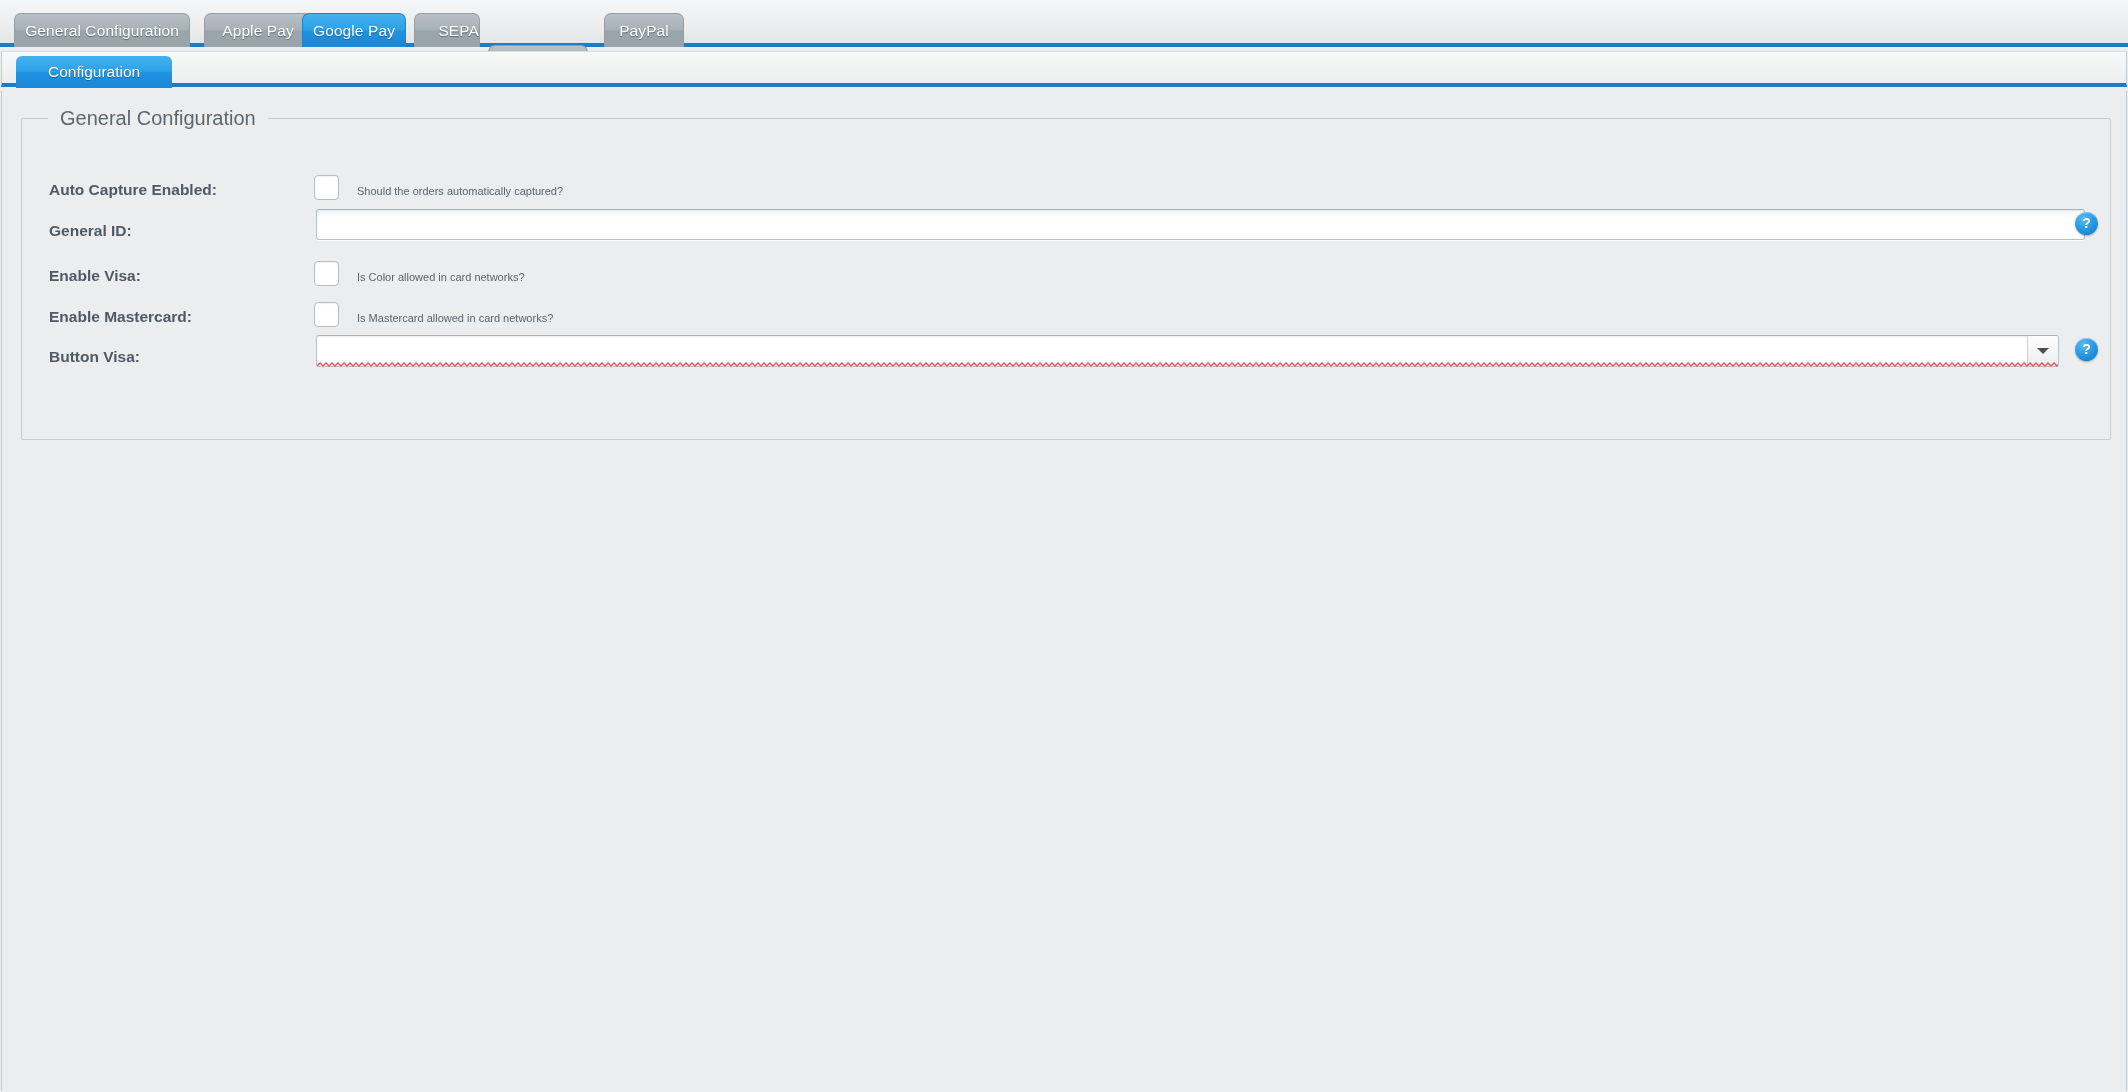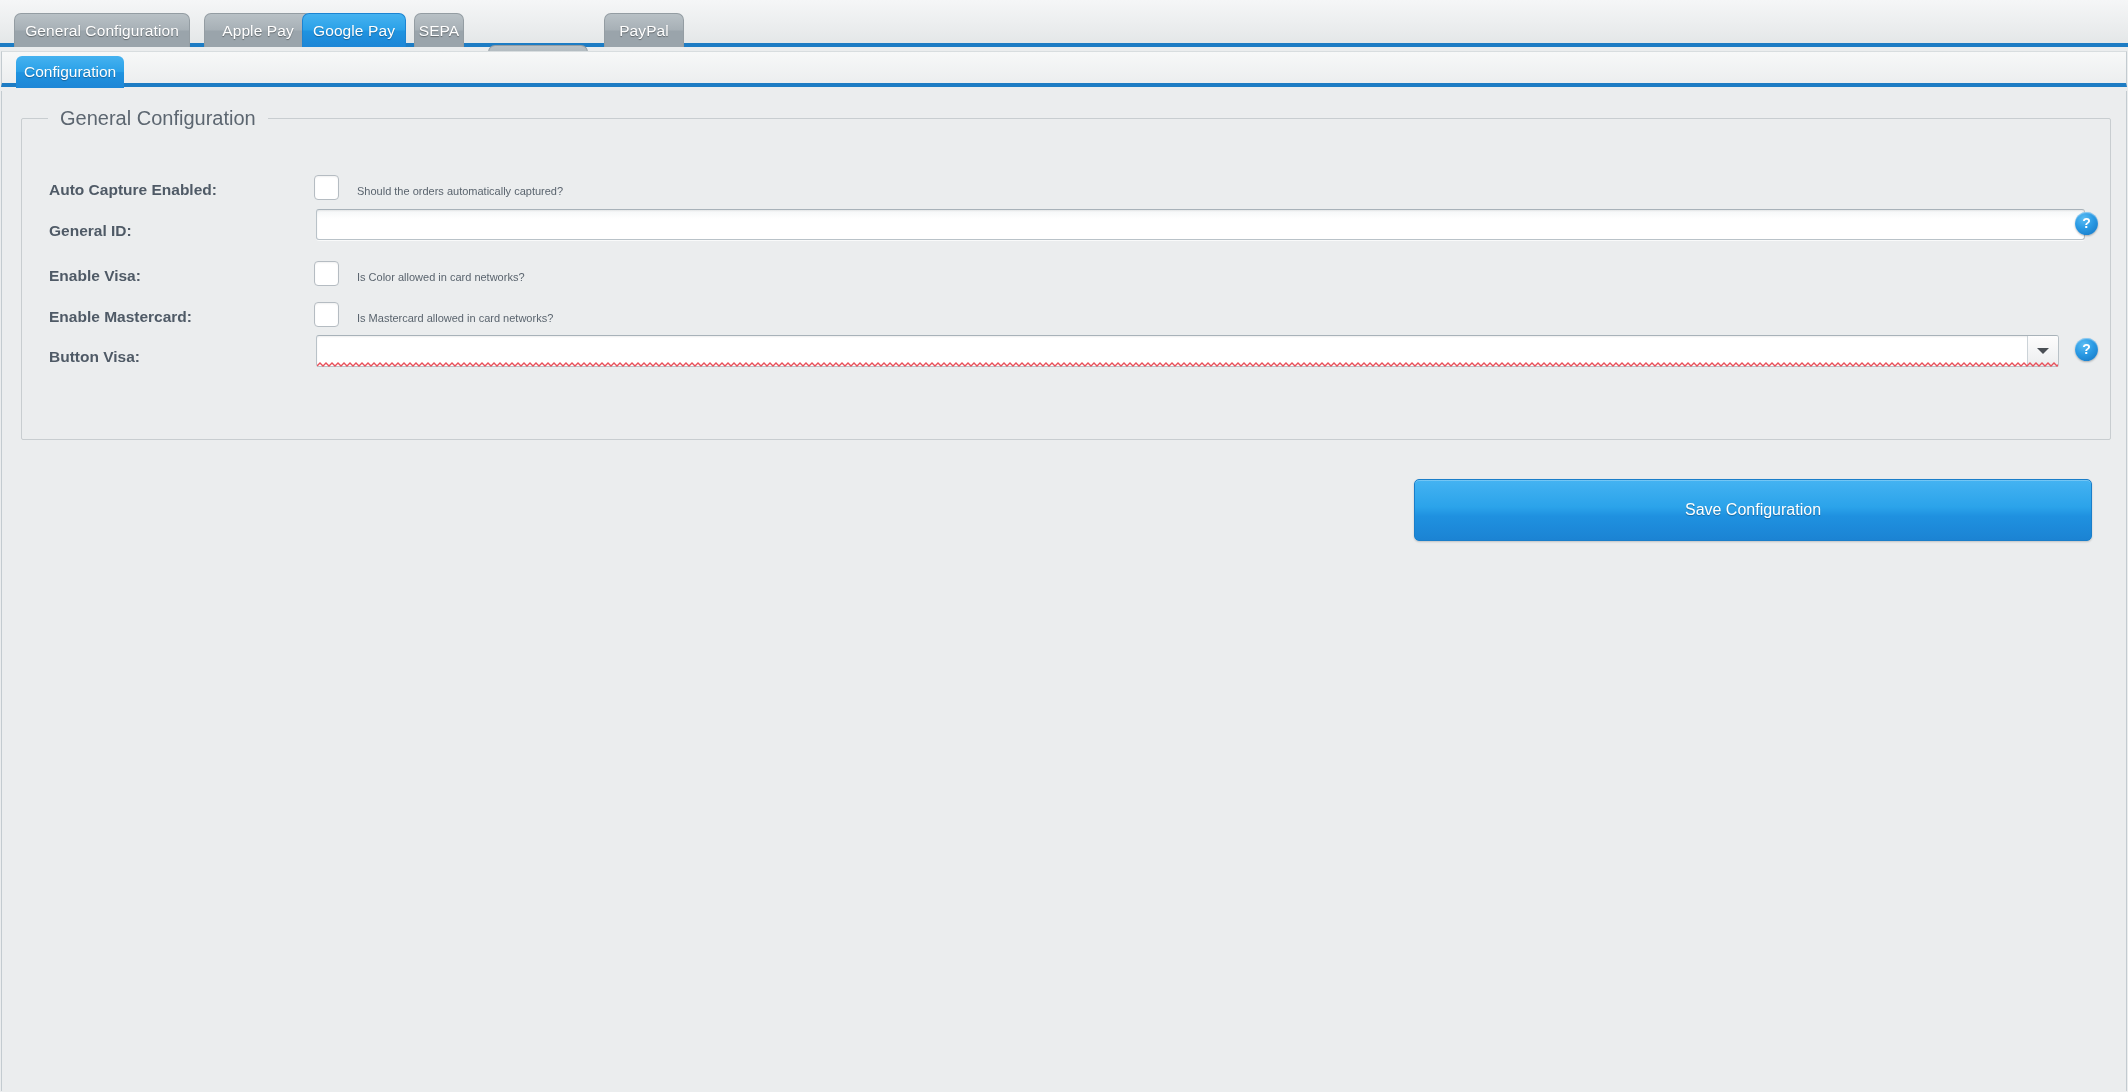--- a/index.html
+++ b/index.html
@@ -72,21 +72,21 @@
     border-left: 1px solid #c3cbd0;
     border-right: 1px solid #c3cbd0;
     border-top: 1px solid #d8dddf;
     box-sizing: border-box;
   }
   .sub-tab {
     position: absolute;
     left: 14px;
     top: 4px;
     height: 32px;
-    padding: 0 8px;
+    padding: 0 32px;
     box-sizing: border-box;
     border-radius: 6px 6px 0 0;
     background: linear-gradient(to bottom, #45b2f0 0%, #2ba1e8 48%, #1f93e0 52%, #1d86d6 100%);
     color: #ffffff;
     font-size: 15.5px;
     line-height: 31px;
     text-align: center;
     text-shadow: 0 1px 1px rgba(0,0,0,0.3);
     cursor: pointer;
     white-space: nowrap;
@@ -294,21 +294,21 @@
 </style>
 </head>
 <body>
 
 <div id="app-window">
 
   <div id="main-tabbar">
       <div class="main-tab" style="left: 14px; width: 176px;">General Configuration</div>
       <div class="main-tab" style="left: 204px; width: 108px; text-align: center;">Apple Pay</div>
       <div class="main-tab is-active" style="left: 302px; width: 104px;">Google Pay</div>
-      <div class="main-tab" style="left: 414px; width: 50px;">SEPA</div>
+      <div class="main-tab" style="left: 414px; width: 66px; text-align: right;">SEPA</div>
       <div class="main-tab" style="left: 488px; width: 100px; margin-top: 32px;">Credit Card</div>
       <div class="main-tab" style="left: 604px; width: 80px;">PayPal</div>
     </div>
 
   <div id="sub-tabbar">
       <div class="sub-tab">Configuration</div>
     </div>
 
   <div id="content-area">
 
@@ -346,17 +346,16 @@
               <div class="select-invalid-underline">
                 <svg width="1743" height="5" viewBox="0 0 1743 5" xmlns="http://www.w3.org/2000/svg">
                   <path d="M0 4 L3 1 L6 4 L9 1 L12 4 L15 1 L18 4 L21 1 L24 4 L27 1 L30 4 L33 1 L36 4 L39 1 L42 4 L45 1 L48 4 L51 1 L54 4 L57 1 L60 4 L63 1 L66 4 L69 1 L72 4 L75 1 L78 4 L81 1 L84 4 L87 1 L90 4 L93 1 L96 4 L99 1 L102 4 L105 1 L108 4 L111 1 L114 4 L117 1 L120 4 L123 1 L126 4 L129 1 L132 4 L135 1 L138 4 L141 1 L144 4 L147 1 L150 4 L153 1 L156 4 L159 1 L162 4 L165 1 L168 4 L171 1 L174 4 L177 1 L180 4 L183 1 L186 4 L189 1 L192 4 L195 1 L198 4 L201 1 L204 4 L207 1 L210 4 L213 1 L216 4 L219 1 L222 4 L225 1 L228 4 L231 1 L234 4 L237 1 L240 4 L243 1 L246 4 L249 1 L252 4 L255 1 L258 4 L261 1 L264 4 L267 1 L270 4 L273 1 L276 4 L279 1 L282 4 L285 1 L288 4 L291 1 L294 4 L297 1 L300 4 L303 1 L306 4 L309 1 L312 4 L315 1 L318 4 L321 1 L324 4 L327 1 L330 4 L333 1 L336 4 L339 1 L342 4 L345 1 L348 4 L351 1 L354 4 L357 1 L360 4 L363 1 L366 4 L369 1 L372 4 L375 1 L378 4 L381 1 L384 4 L387 1 L390 4 L393 1 L396 4 L399 1 L402 4 L405 1 L408 4 L411 1 L414 4 L417 1 L420 4 L423 1 L426 4 L429 1 L432 4 L435 1 L438 4 L441 1 L444 4 L447 1 L450 4 L453 1 L456 4 L459 1 L462 4 L465 1 L468 4 L471 1 L474 4 L477 1 L480 4 L483 1 L486 4 L489 1 L492 4 L495 1 L498 4 L501 1 L504 4 L507 1 L510 4 L513 1 L516 4 L519 1 L522 4 L525 1 L528 4 L531 1 L534 4 L537 1 L540 4 L543 1 L546 4 L549 1 L552 4 L555 1 L558 4 L561 1 L564 4 L567 1 L570 4 L573 1 L576 4 L579 1 L582 4 L585 1 L588 4 L591 1 L594 4 L597 1 L600 4 L603 1 L606 4 L609 1 L612 4 L615 1 L618 4 L621 1 L624 4 L627 1 L630 4 L633 1 L636 4 L639 1 L642 4 L645 1 L648 4 L651 1 L654 4 L657 1 L660 4 L663 1 L666 4 L669 1 L672 4 L675 1 L678 4 L681 1 L684 4 L687 1 L690 4 L693 1 L696 4 L699 1 L702 4 L705 1 L708 4 L711 1 L714 4 L717 1 L720 4 L723 1 L726 4 L729 1 L732 4 L735 1 L738 4 L741 1 L744 4 L747 1 L750 4 L753 1 L756 4 L759 1 L762 4 L765 1 L768 4 L771 1 L774 4 L777 1 L780 4 L783 1 L786 4 L789 1 L792 4 L795 1 L798 4 L801 1 L804 4 L807 1 L810 4 L813 1 L816 4 L819 1 L822 4 L825 1 L828 4 L831 1 L834 4 L837 1 L840 4 L843 1 L846 4 L849 1 L852 4 L855 1 L858 4 L861 1 L864 4 L867 1 L870 4 L873 1 L876 4 L879 1 L882 4 L885 1 L888 4 L891 1 L894 4 L897 1 L900 4 L903 1 L906 4 L909 1 L912 4 L915 1 L918 4 L921 1 L924 4 L927 1 L930 4 L933 1 L936 4 L939 1 L942 4 L945 1 L948 4 L951 1 L954 4 L957 1 L960 4 L963 1 L966 4 L969 1 L972 4 L975 1 L978 4 L981 1 L984 4 L987 1 L990 4 L993 1 L996 4 L999 1 L1002 4 L1005 1 L1008 4 L1011 1 L1014 4 L1017 1 L1020 4 L1023 1 L1026 4 L1029 1 L1032 4 L1035 1 L1038 4 L1041 1 L1044 4 L1047 1 L1050 4 L1053 1 L1056 4 L1059 1 L1062 4 L1065 1 L1068 4 L1071 1 L1074 4 L1077 1 L1080 4 L1083 1 L1086 4 L1089 1 L1092 4 L1095 1 L1098 4 L1101 1 L1104 4 L1107 1 L1110 4 L1113 1 L1116 4 L1119 1 L1122 4 L1125 1 L1128 4 L1131 1 L1134 4 L1137 1 L1140 4 L1143 1 L1146 4 L1149 1 L1152 4 L1155 1 L1158 4 L1161 1 L1164 4 L1167 1 L1170 4 L1173 1 L1176 4 L1179 1 L1182 4 L1185 1 L1188 4 L1191 1 L1194 4 L1197 1 L1200 4 L1203 1 L1206 4 L1209 1 L1212 4 L1215 1 L1218 4 L1221 1 L1224 4 L1227 1 L1230 4 L1233 1 L1236 4 L1239 1 L1242 4 L1245 1 L1248 4 L1251 1 L1254 4 L1257 1 L1260 4 L1263 1 L1266 4 L1269 1 L1272 4 L1275 1 L1278 4 L1281 1 L1284 4 L1287 1 L1290 4 L1293 1 L1296 4 L1299 1 L1302 4 L1305 1 L1308 4 L1311 1 L1314 4 L1317 1 L1320 4 L1323 1 L1326 4 L1329 1 L1332 4 L1335 1 L1338 4 L1341 1 L1344 4 L1347 1 L1350 4 L1353 1 L1356 4 L1359 1 L1362 4 L1365 1 L1368 4 L1371 1 L1374 4 L1377 1 L1380 4 L1383 1 L1386 4 L1389 1 L1392 4 L1395 1 L1398 4 L1401 1 L1404 4 L1407 1 L1410 4 L1413 1 L1416 4 L1419 1 L1422 4 L1425 1 L1428 4 L1431 1 L1434 4 L1437 1 L1440 4 L1443 1 L1446 4 L1449 1 L1452 4 L1455 1 L1458 4 L1461 1 L1464 4 L1467 1 L1470 4 L1473 1 L1476 4 L1479 1 L1482 4 L1485 1 L1488 4 L1491 1 L1494 4 L1497 1 L1500 4 L1503 1 L1506 4 L1509 1 L1512 4 L1515 1 L1518 4 L1521 1 L1524 4 L1527 1 L1530 4 L1533 1 L1536 4 L1539 1 L1542 4 L1545 1 L1548 4 L1551 1 L1554 4 L1557 1 L1560 4 L1563 1 L1566 4 L1569 1 L1572 4 L1575 1 L1578 4 L1581 1 L1584 4 L1587 1 L1590 4 L1593 1 L1596 4 L1599 1 L1602 4 L1605 1 L1608 4 L1611 1 L1614 4 L1617 1 L1620 4 L1623 1 L1626 4 L1629 1 L1632 4 L1635 1 L1638 4 L1641 1 L1644 4 L1647 1 L1650 4 L1653 1 L1656 4 L1659 1 L1662 4 L1665 1 L1668 4 L1671 1 L1674 4 L1677 1 L1680 4 L1683 1 L1686 4 L1689 1 L1692 4 L1695 1 L1698 4 L1701 1 L1704 4 L1707 1 L1710 4 L1713 1 L1716 4 L1719 1 L1722 4 L1725 1 L1728 4 L1731 1 L1734 4 L1737 1 L1740 4 L1743 1 L1746 4 L1749 1 L1752 4 L1755 1 L1758 4 L1761 1 L1764 4 " fill="none" stroke="#e8505a" stroke-width="1.4"></path>
                 </svg>
               </div>
             </div>
             <div class="help-icon" style="left: 2053px; top: -8px;">?</div>
           </div>
         </div>
 
-      <div id="save-config-button">Save Configuration</div>
     </fieldset>
 
   </div>
 </div>
 
 </body></html>

